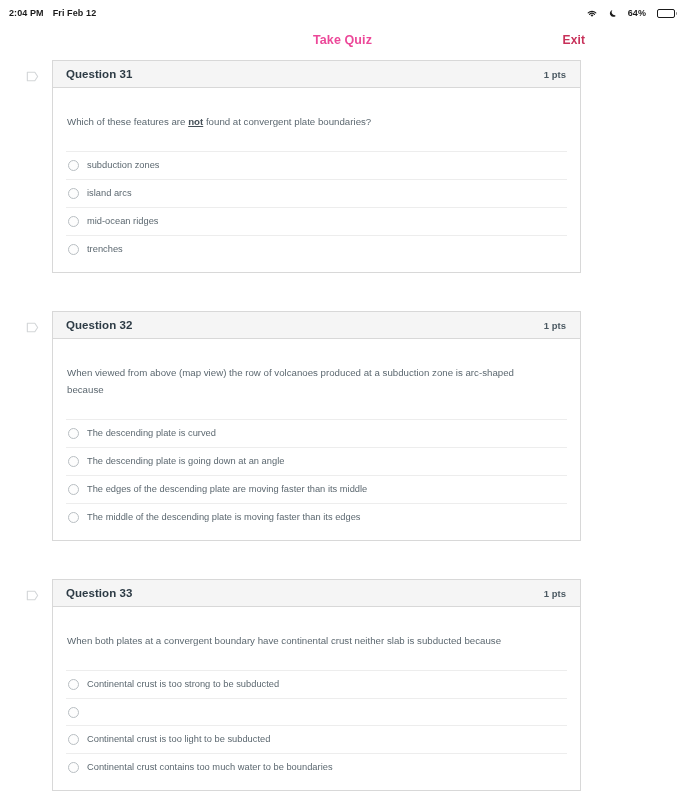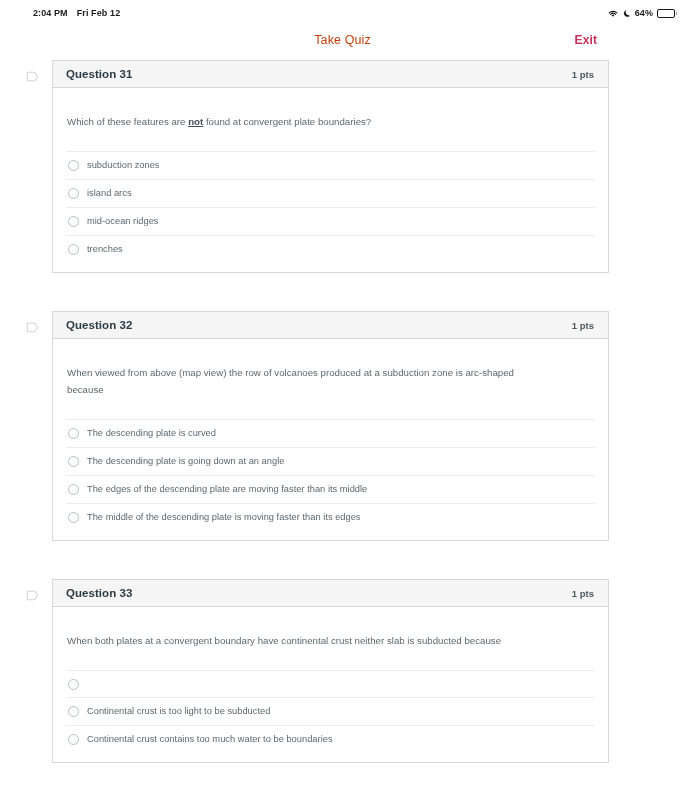--- a/index.html
+++ b/index.html
@@ -15,24 +15,23 @@
   
   .statusbar {
     height: 26px;
     display: flex;
     align-items: center;
     padding: 0 10px 0 9px;
     font-size: 9px;
     font-weight: bold;
     color: #1a1a1a;
     letter-spacing: 0.1px;
-    margin-left: 24px;
   }
   .status-left { display: flex; align-items: center; gap: 9px; }
-  .status-right { margin-left: auto; display: flex; align-items: center; gap: 4px; }
+  .status-right { margin-left: auto; display: flex; align-items: center; gap: 11px; }
   .status-right .pct { font-size: 9px; font-weight: bold; }
 
   .icon-wifi { width: 12px; height: 9px; display: block; }
   .icon-moon { width: 8px; height: 9px; display: block; }
   .battery {
     width: 18px; height: 9px;
     border: 1px solid #1a1a1a;
     border-radius: 2px;
     position: relative;
     padding: 1px;
@@ -50,43 +49,43 @@
   
   .appbar {
     height: 28px;
     position: relative;
     display: flex;
     align-items: center;
     justify-content: center;
   }
   .appbar-title {
     font-size: 12.5px;
-    font-weight: normal;
-    color: #c2410c;
+    font-weight: bold;
+    color: #ec4899;
     letter-spacing: 0.1px;
   }
   .appbar-exit {
     position: absolute;
-    right: 88px;
+    right: 100px;
     font-size: 12px;
     font-weight: bold;
     color: #c8315a;
     letter-spacing: 0.1px;
     cursor: pointer;
   }
 
   
   .quiz-body {
     padding-top: 6px;
   }
 
   .question-block {
     position: relative;
     padding-left: 52px;
-    padding-right: 76px;
+    padding-right: 104px;
     margin-bottom: 38px;
   }
 
   .flag-icon {
     position: absolute;
     left: 25px;
     top: 9px;
     width: 15px;
     height: 15px;
     display: block;
@@ -268,20 +267,24 @@
       <div class="question-card">
         <div class="question-header">
           <span class="question-title">Question 33</span>
           <span class="question-points">1 pts</span>
         </div>
         <div class="question-body">
           <div class="question-text">When both plates at a convergent boundary have continental crust neither slab is subducted because</div>
           <div class="answers">
             <div class="answer-row">
               <span class="radio"></span>
+              <span class="answer-label">Continental crust is too strong to be subducted</span>
+            </div>
+            <div class="answer-row">
+              <span class="radio"></span>
             </div>
             <div class="answer-row">
               <span class="radio"></span>
               <span class="answer-label">Continental crust is too light to be subducted</span>
             </div>
             <div class="answer-row">
               <span class="radio"></span>
               <span class="answer-label">Continental crust contains too much water to be boundaries</span>
             </div>
           </div>

